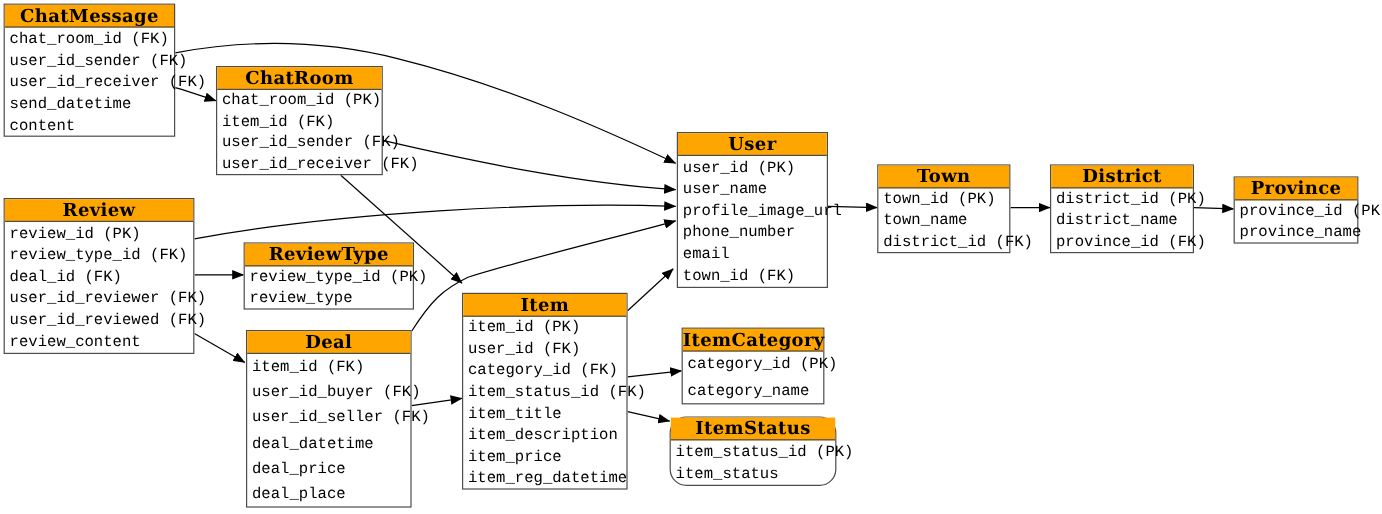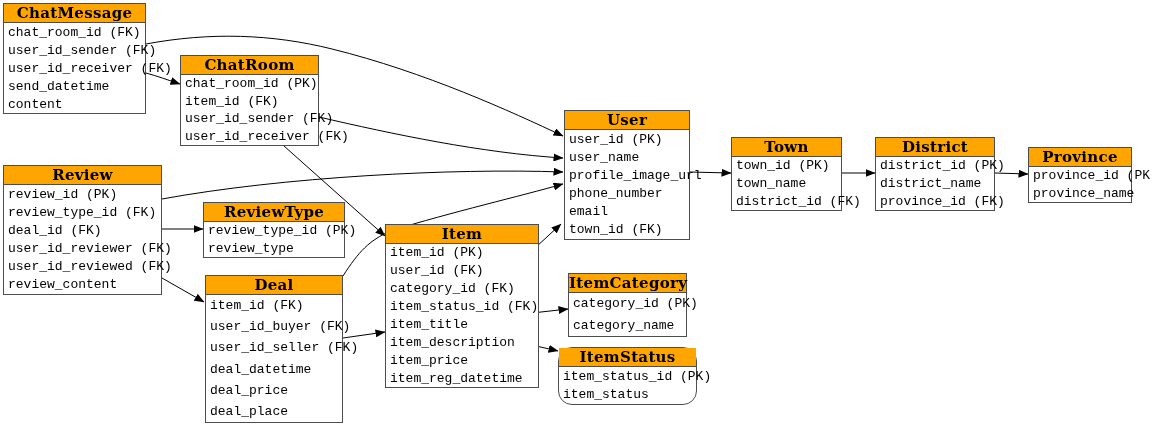--- a/index.html
+++ b/index.html
@@ -142,21 +142,21 @@
       <div class="thead">Deal</div>
       <div class="tbody">
         <div class="trow">item_id (FK)</div>
         <div class="trow">user_id_buyer (FK)</div>
         <div class="trow">user_id_seller (FK)</div>
         <div class="trow">deal_datetime</div>
         <div class="trow">deal_price</div>
         <div class="trow">deal_place</div>
       </div>
     </div>
-    <div class="entity" style="left: 385px; top: 224px; width: 154px; height: 164px;">
+    <div class="entity" style="left: 385px; top: 244px; width: 138px; height: 164px;">
       <div class="thead">Item</div>
       <div class="tbody">
         <div class="trow">item_id (PK)</div>
         <div class="trow">user_id (FK)</div>
         <div class="trow">category_id (FK)</div>
         <div class="trow">item_status_id (FK)</div>
         <div class="trow">item_title</div>
         <div class="trow">item_description</div>
         <div class="trow">item_price</div>
         <div class="trow">item_reg_datetime</div>

